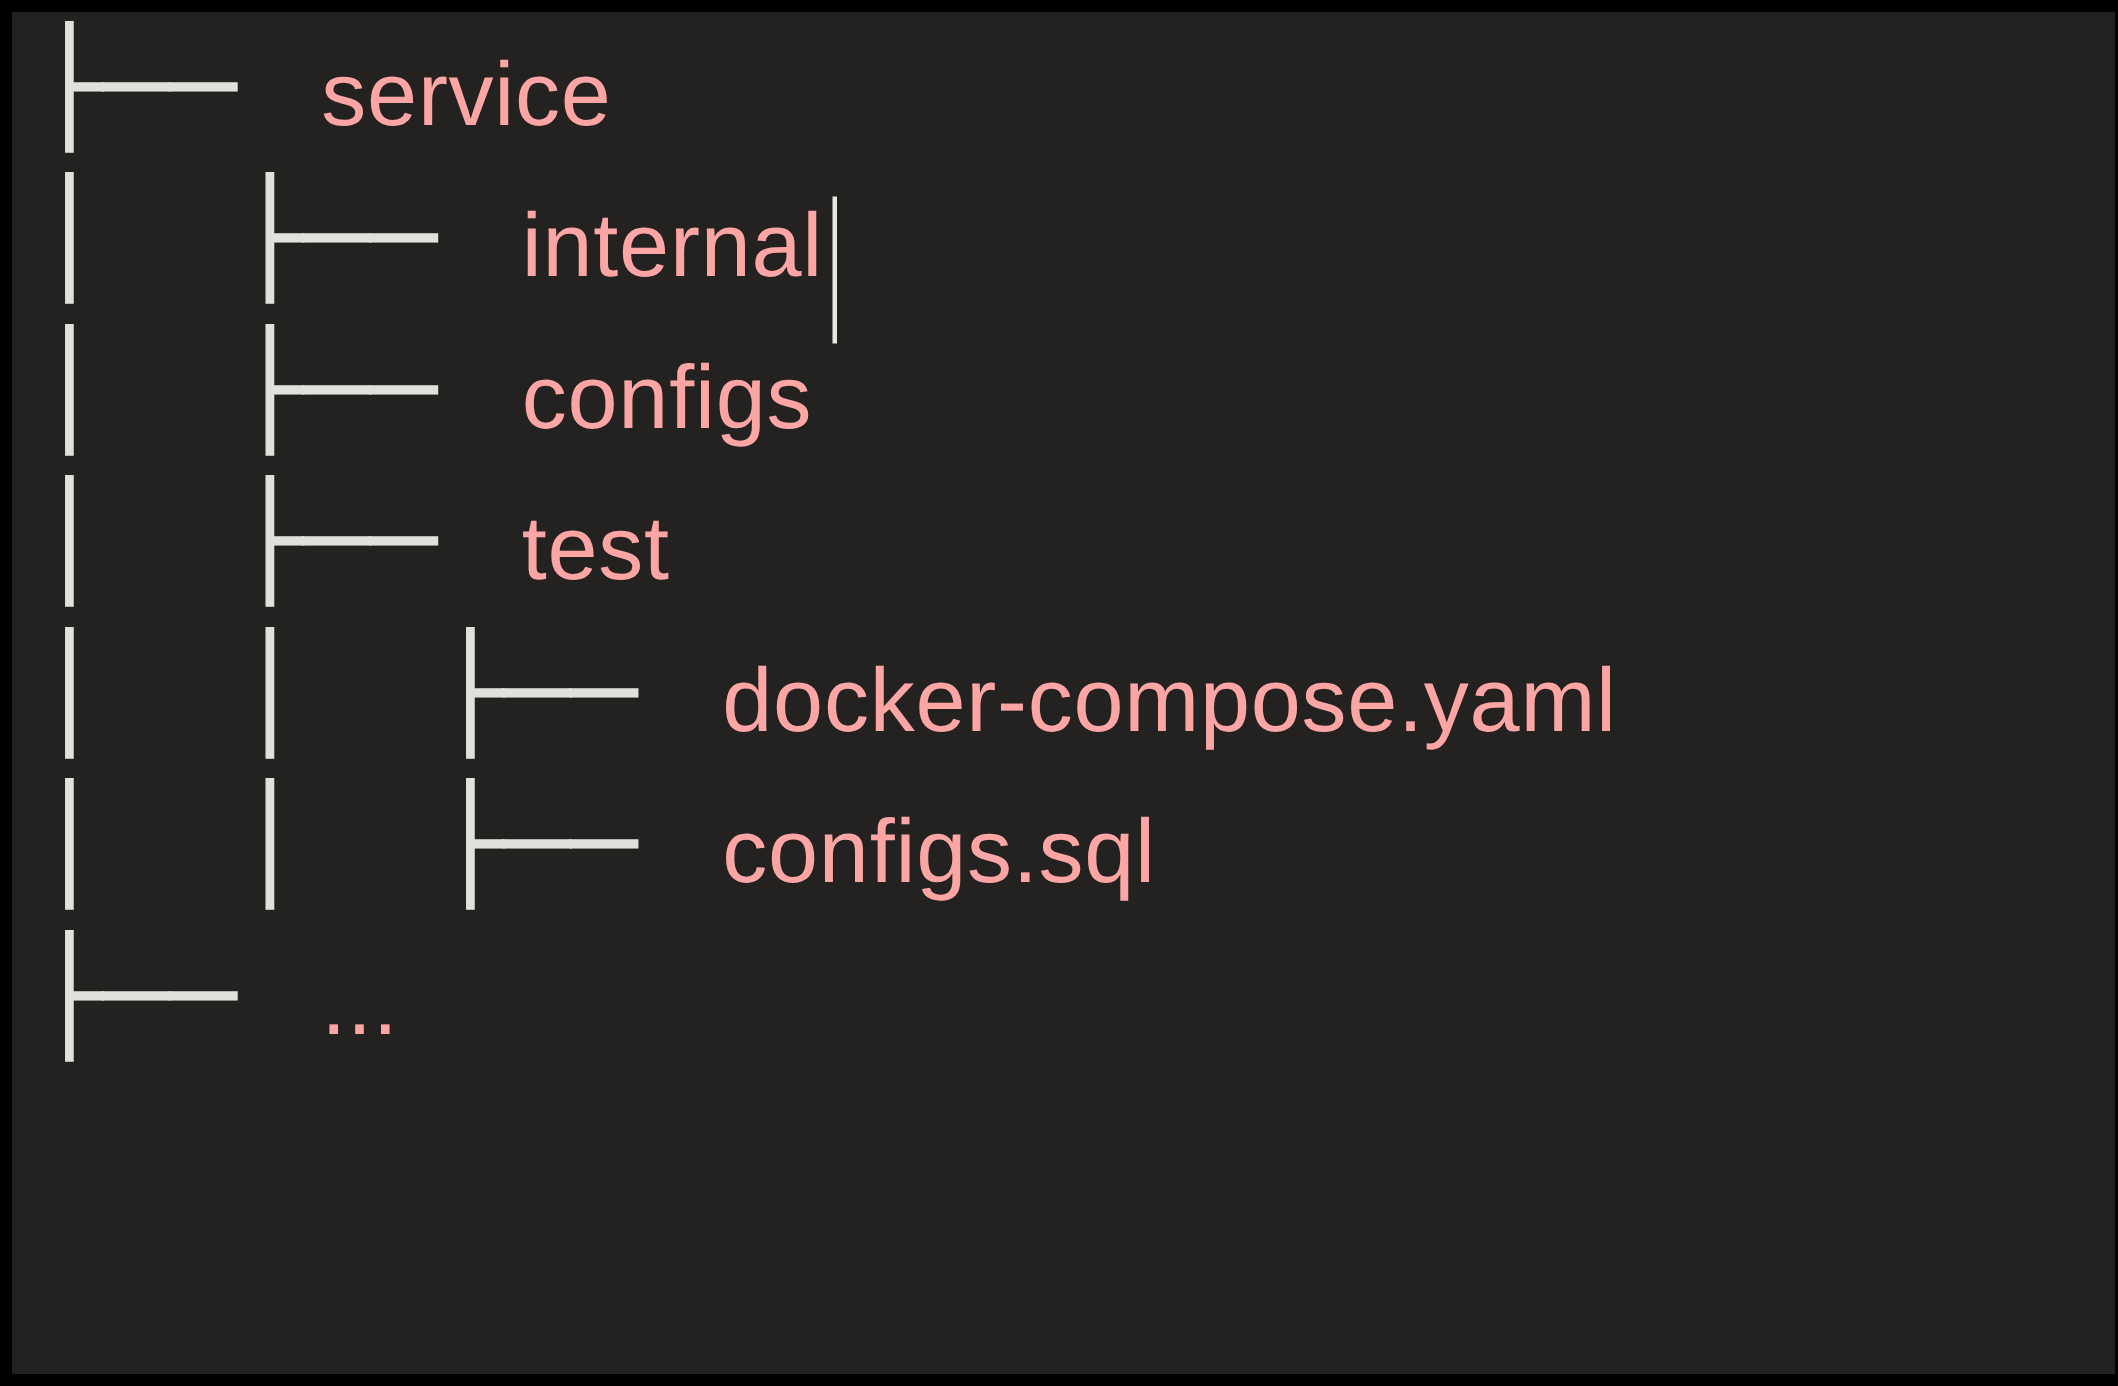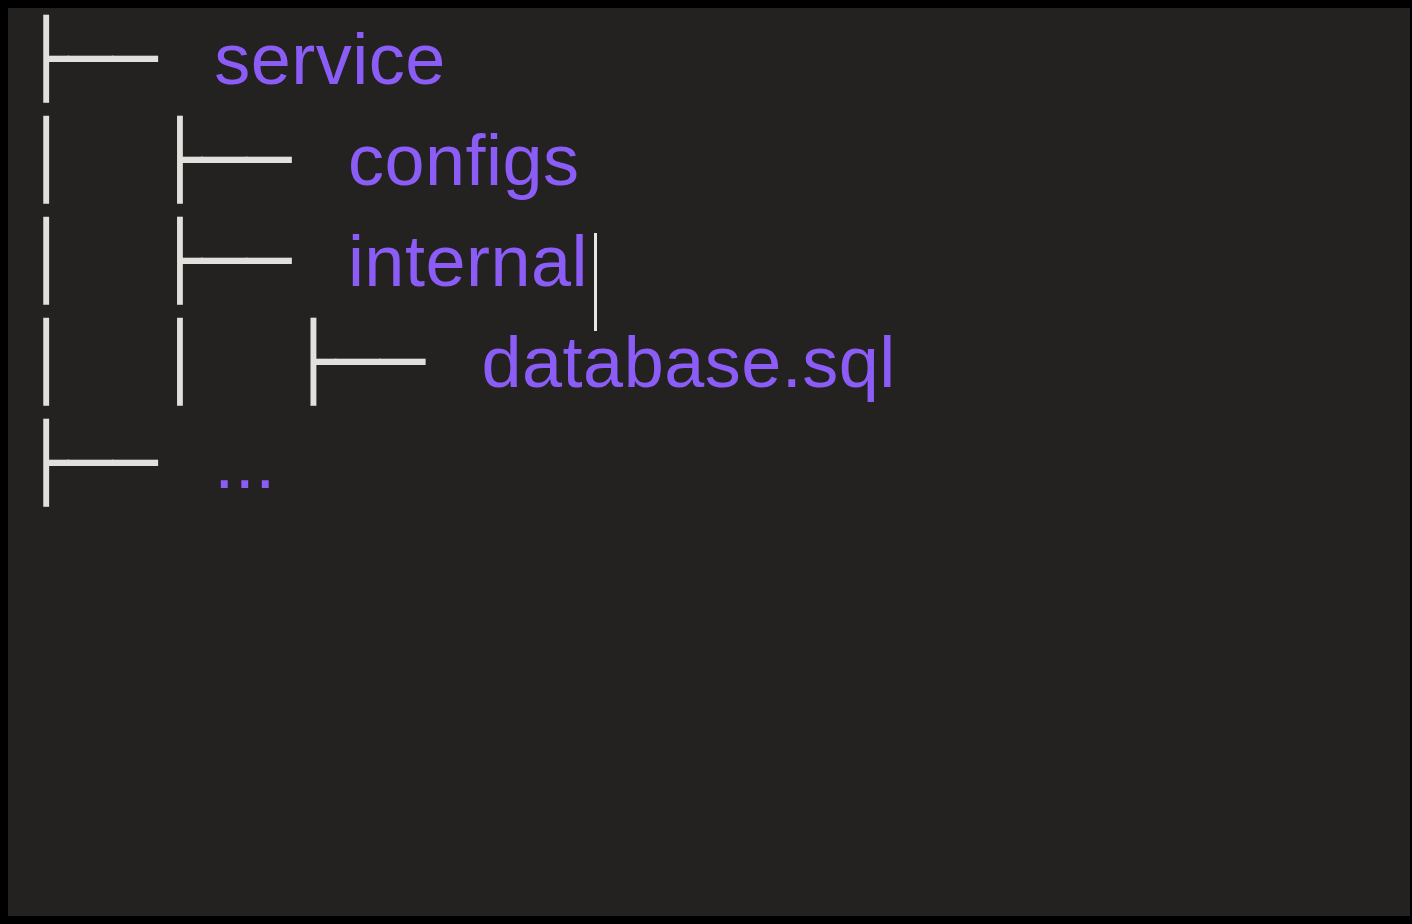--- a/index.html
+++ b/index.html
@@ -35,24 +35,24 @@
     color: #e7e5e2;
   }
   .prefix {
     font-family: "DejaVu Sans Mono", monospace;
     font-size: 74px;
     color: #e2e0dd;
     white-space: pre;
   }
   .label {
     font-family: "Liberation Sans", sans-serif;
-    font-size: 72px;
+    font-size: 60px;
     font-weight: 400;
     margin-left: 12px;
-    color: #8b5cf6;
+    color: #fca5a5;
     letter-spacing: 0.5px;
   }
   .caret {
     display: inline-block;
     width: 3px;
     height: 98px;
     margin-left: 6px;
     background: #e9e7e4;
     vertical-align: middle;
   }
@@ -61,25 +61,27 @@
 <body>
 
 <div class="frame">
   <div class="editor-canvas">
     <div class="tree">
 
       <div class="row"><span class="prefix">├── </span><span class="label">service</span></div>
 
 
 
+      <div class="row"><span class="prefix">│  ├── </span><span class="label">internal</span><span class="caret"></span></div>
+
       <div class="row"><span class="prefix">│  ├── </span><span class="label">configs</span></div>
 
-      <div class="row"><span class="prefix">│  ├── </span><span class="label">internal</span><span class="caret"></span></div>
+      <div class="row"><span class="prefix">│  ├── </span><span class="label">test</span></div>
 
+      <div class="row"><span class="prefix">│  │  ├── </span><span class="label">docker-compose.yaml</span></div>
 
-
-      <div class="row"><span class="prefix">│  │  ├── </span><span class="label">database.sql</span></div>
+      <div class="row"><span class="prefix">│  │  ├── </span><span class="label">configs.sql</span></div>
 
       <div class="row"><span class="prefix">├── </span><span class="label">...</span></div>
 
     </div>
   </div>
 </div>
 
 </body></html>

